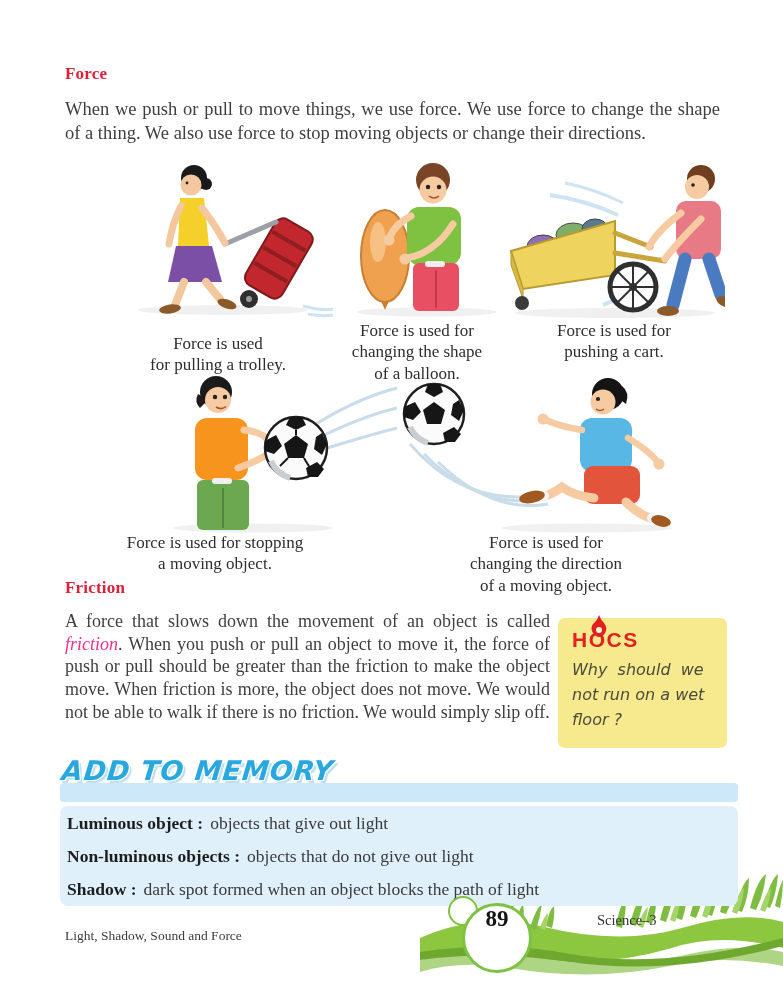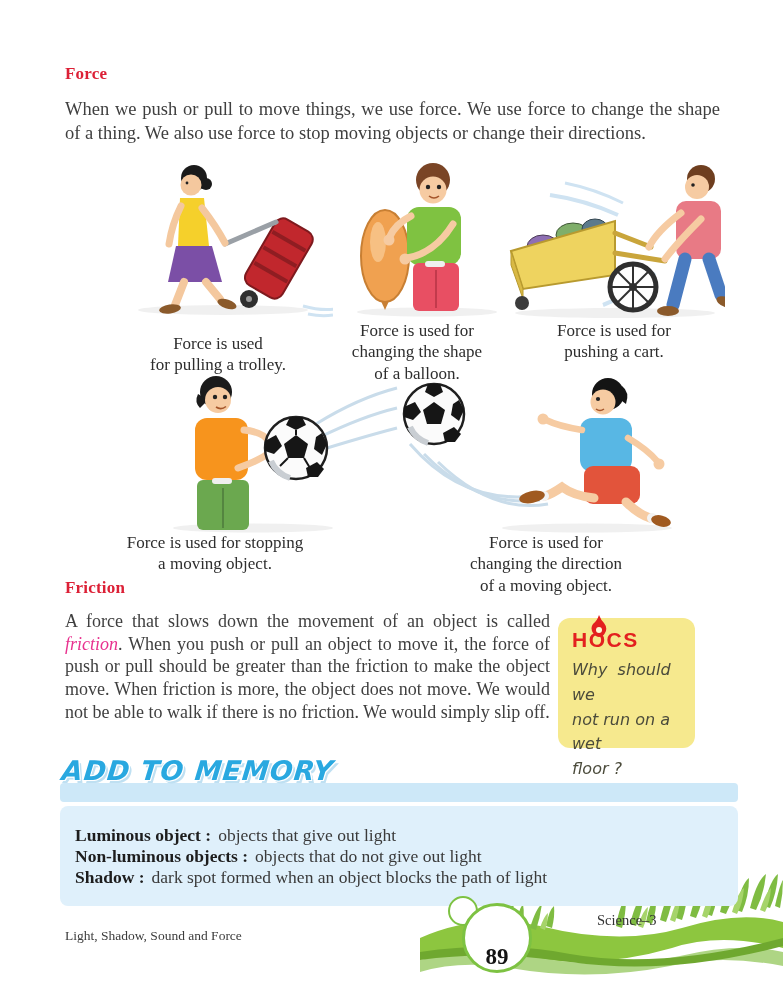--- a/index.html
+++ b/index.html
@@ -4,41 +4,41 @@
 <style>
   html,body{margin:0;padding:0;background:#ffffff;}
   .page{position:relative;width:783px;height:1000px;background:#fff;overflow:hidden;
         font-family:"Liberation Serif",serif;}
   .red-heading{position:absolute;color:#DC2036;font-weight:bold;font-size:17px;letter-spacing:.2px;}
   .para{position:absolute;color:#3f3f3f;font-size:18.5px;line-height:1.28;text-align:justify;}
   .caption{position:absolute;color:#2e2e2e;font-size:17px;line-height:1.25;text-align:center;white-space:pre-line;}
   .fig{position:absolute;}
   .term-pink{color:#E8328F;font-style:italic;}
   
-  .hocs{position:absolute;left:558px;top:618px;width:137px;height:130px;background:#F6E98E;border-radius:12px;}
+  .hocs{position:absolute;left:558px;top:618px;width:169px;height:130px;background:#F6E98E;border-radius:7px;}
   .hocs-title{position:relative;margin:10px 0 0 14px;color:#E3201F;font-family:"Liberation Sans",sans-serif;
               font-weight:bold;font-size:21px;letter-spacing:1.5px;width:70px;}
   .hocs-flame{position:absolute;left:19px;top:-13px;}
   .hocs-q{margin:6px 12px 0 14px;color:#4b4b3b;font-family:"DejaVu Sans",sans-serif;font-style:italic;
           font-size:16px;line-height:1.55;white-space:pre-wrap;}
   
   .memory-heading{position:absolute;left:62px;top:755px;z-index:3;color:#29A8E0;
      font-family:"DejaVu Sans",sans-serif;font-weight:bold;font-style:italic;font-size:27px;
      letter-spacing:1px;transform:skewX(-6deg);
      text-shadow:-1px -1px 0 #fff,1px -1px 0 #fff,-1px 1px 0 #fff,1px 1px 0 #fff,3px 3px 0 #bfe0f2;}
   .memory-strip{position:absolute;left:60px;top:783px;width:678px;height:19px;background:#CDE8F8;border-radius:4px;z-index:1;}
   .memory-box{position:absolute;left:60px;top:806px;width:678px;height:100px;background:#DFF0FB;border-radius:8px;z-index:2;
-              display:flex;flex-direction:column;justify-content:center;gap:0;padding-left:15px;box-sizing:border-box;}
+              display:flex;flex-direction:column;justify-content:center;gap:12px;padding-left:7px;box-sizing:border-box;}
   .memory-row{font-size:17.5px;color:#3a3a3a;}
   .memory-term{font-weight:bold;color:#1d1d1d;margin-right:7px;}
   
   .footer-chapter{position:absolute;left:65px;top:928px;font-size:13.5px;color:#3c3c3c;}
   .footer-wave{position:absolute;left:420px;top:870px;width:363px;height:130px;}
   .page-badge{position:absolute;left:462px;top:903px;width:64px;height:64px;background:#fff;
-              border:3px solid #7DC242;border-radius:50%;display:flex;align-items:flex-end;justify-content:center;
+              border:3px solid #7DC242;border-radius:50%;display:flex;align-items:flex-start;justify-content:center;
               font-weight:bold;font-size:23px;color:#141414;z-index:5;}
   .page-badge-small{position:absolute;left:448px;top:896px;width:26px;height:26px;background:#fff;
               border:2px solid #7DC242;border-radius:50%;z-index:4;}
   .footer-book{position:absolute;left:597px;top:912px;font-size:14.5px;color:#333;z-index:5;}
 </style>
 </head>
 <body>
 
 <div class="page">
 

